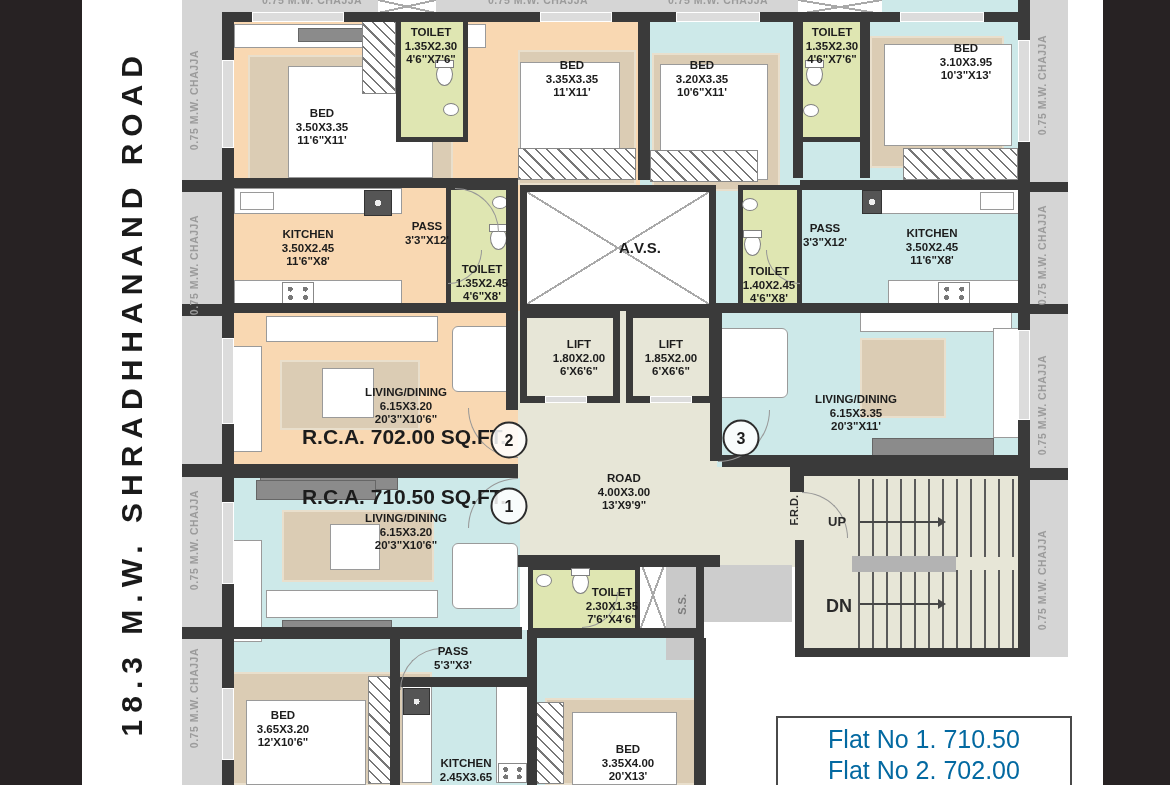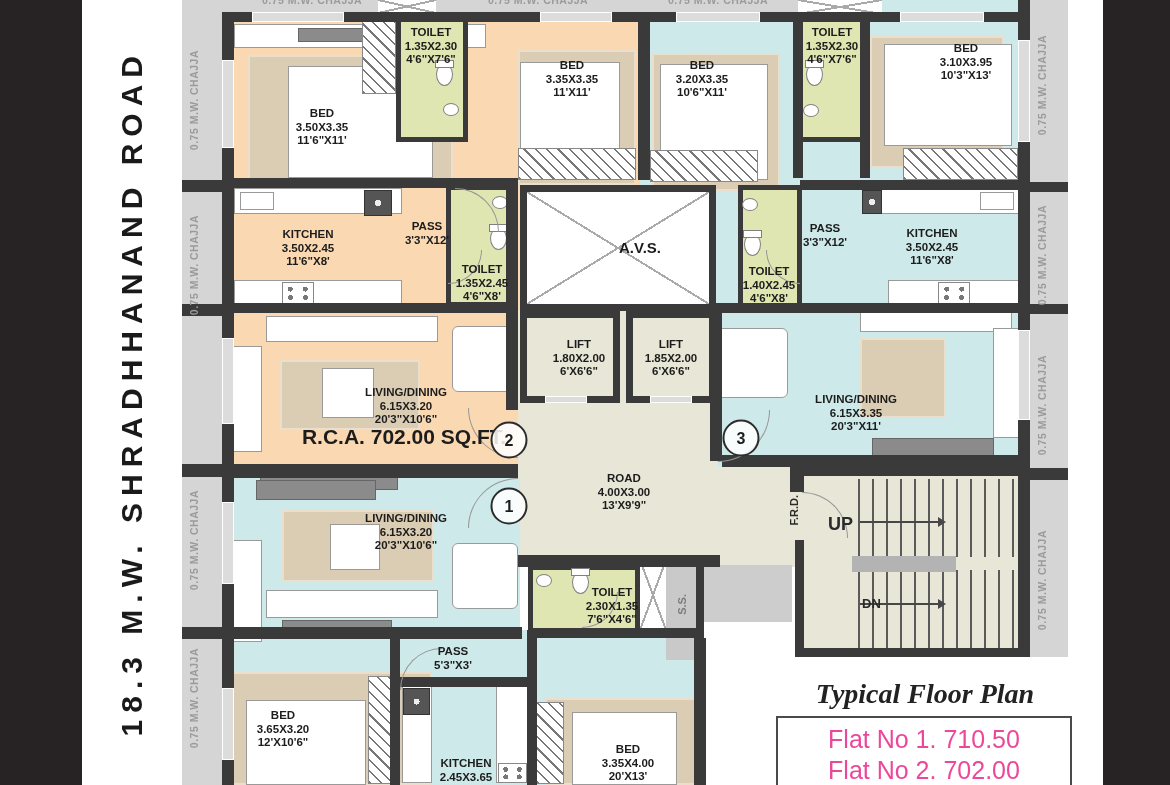--- a/index.html
+++ b/index.html
@@ -50,21 +50,21 @@
   .chj{position:absolute;color:#9b9b9b;font-weight:bold;font-size:10.5px;letter-spacing:.5px;white-space:nowrap;}
   .smv{position:absolute;font-weight:bold;font-size:11px;color:#2a2a2a;white-space:nowrap;}
   .road{position:absolute;left:82px;top:0;width:100px;height:785px;display:flex;align-items:center;justify-content:center;}
   .roadtxt{writing-mode:vertical-rl;transform:rotate(180deg);font-weight:bold;font-size:30px;
            letter-spacing:7px;color:#1a1a1a;white-space:nowrap;}
   .title{position:absolute;transform:translate(-50%,-50%);font-family:"Liberation Serif",serif;
          font-style:italic;font-weight:bold;font-size:28px;color:#222;white-space:nowrap;}
   .rerabox{position:absolute;left:776px;top:716px;width:296px;height:110px;background:#fff;
            border:2.5px solid #4a4a4a;text-align:center;box-sizing:border-box;padding-top:5px;}
   .rerahead{font-weight:bold;font-size:22px;text-decoration:underline;color:#222;}
-  .reraline{font-size:25px;color:#ec4899;margin-top:2px;}
+  .reraline{font-size:25px;color:#0369a1;margin-top:2px;}
   .arrowline{position:absolute;height:2px;background:#474747;}
   .tri{position:absolute;width:0;height:0;border-top:5px solid transparent;border-bottom:5px solid transparent;border-left:8px solid #474747;}
 </style>
 </head>
 <body>
 
 <div id="stage">
 
   <div class="abs" style="left:0;top:0;width:82px;height:785px;background:#272223;"></div>
   <div class="road">
@@ -355,26 +355,26 @@
     </div>
   <div class="rlabel" style="left:628px;top:763px;">
     <div>BED</div>
       <div>3.35X4.00</div>
       <div>20'X13'</div>
     </div>
 
   <div class="rca" style="left:404px;top:437px;">R.C.A. 702.00 SQ.FT.</div>
   <div class="circle" style="left:509px;top:440px;">2</div>
   <div class="circle" style="left:741px;top:438px;">3</div>
+  <div class="rca" style="left:404px;top:497px;">R.C.A. 710.50 SQ.FT.</div>
   <div class="circle" style="left:509px;top:506px;">1</div>
 
   <div class="smv vtxt" style="left:676px;top:594px;color:#7c7c7c;">S.S.</div>
   <div class="smv vtxt" style="left:788px;top:495px;">F.R.D.</div>
-  <div class="smv" style="left:828px;top:514px;font-size:18px;">UP</div>
-  <div class="smv" style="left:862px;top:596px;font-size:13px;text-align:center;">DN</div>
-
-  <div class="title" style="left:925px;top:694px;">Typical Floor Plan</div>
+  <div class="smv" style="left:828px;top:514px;font-size:13px;">UP</div>
+  <div class="smv" style="left:826px;top:596px;font-size:18px;text-align:center;">DN</div>
+
   <div class="rerabox">
     <div class="reraline">Flat No 1. 710.50</div>
     <div class="reraline">Flat No 2. 702.00</div>
   </div>
 
 </div>
 
 </body></html>

